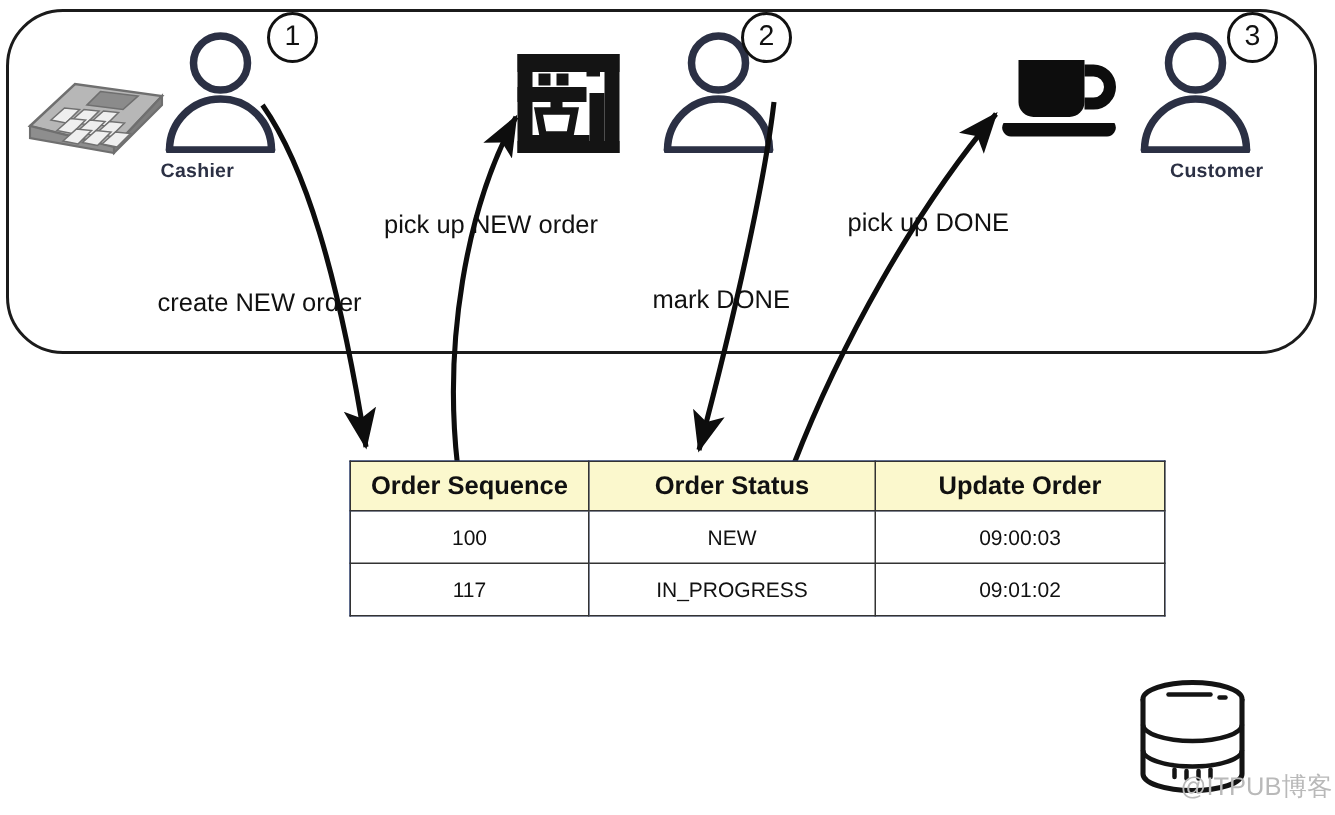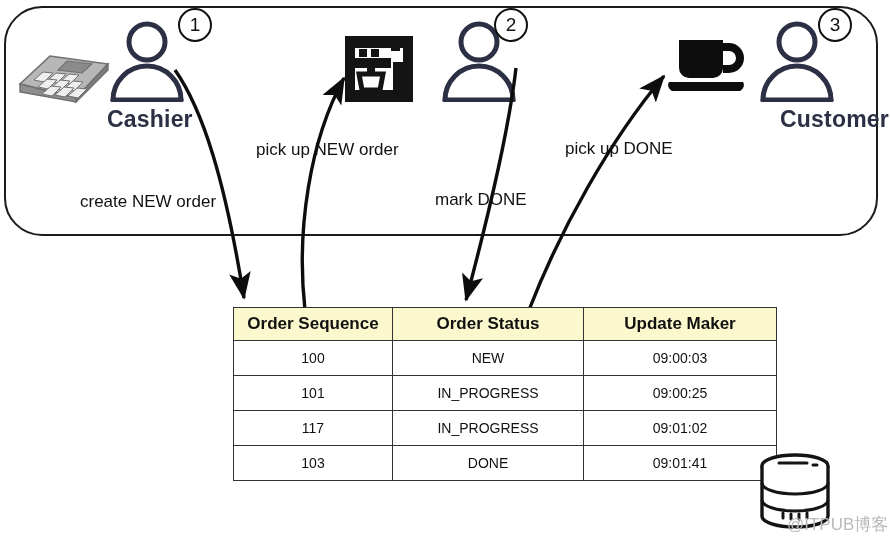--- a/index.html
+++ b/index.html
@@ -39,21 +39,21 @@
     pointer-events: none;
   }
   
   .actor {
     position: absolute;
   }
   .person-svg { display: block; }
   .actor-label {
     position: absolute;
     font-weight: bold;
-    font-size: 23px;
+    font-size: 13px;
     color: #2b3044;
     white-space: nowrap;
     letter-spacing: 0.2px;
   }
   .num-circle {
     position: absolute;
     width: 34px;
     height: 34px;
     border: 2.5px solid #111111;
     border-radius: 50%;
@@ -209,21 +209,21 @@
   <div class="actor" style="left:758px; top:20px;">
     <svg width="78" height="82" viewBox="0 0 78 82" class="person-svg">
       <circle cx="39" cy="22" r="18" fill="none" stroke="#2b3044" stroke-width="5"></circle>
       <path d="M5 80 A34 34 0 0 1 73 80" fill="none" stroke="#2b3044" stroke-width="5" stroke-linecap="round"></path>
       <line x1="5" y1="80" x2="73" y2="80" stroke="#2b3044" stroke-width="5" stroke-linecap="round"></line>
     </svg>
   </div>
   <div class="num-circle" style="left:818px; top:8px;">3</div>
   <div class="actor-label" style="left:780px; top:106px;">Customer</div>
 
-  <div class="edge-label" style="left:80px; top:192px;">create NEW order</div>
+  <div class="edge-label" style="left:105px; top:192px;">create NEW order</div>
   <div class="edge-label" style="left:256px; top:140px;">pick up NEW order</div>
   <div class="edge-label" style="left:435px; top:190px;">mark DONE</div>
   <div class="edge-label" style="left:565px; top:139px;">pick up DONE</div>
 
   <svg id="arrows">
     <defs>
       <marker id="ah" markerWidth="10" markerHeight="10" refX="7.5" refY="3.2" orient="auto" markerUnits="strokeWidth">
         <path d="M0,0 L8,3.2 L0,6.4 L1.8,3.2 Z" fill="#0d0d0d"></path>
       </marker>
     </defs>
@@ -235,43 +235,33 @@
     <path d="M516,68 C510,120 490,210 466,300" fill="none" stroke="#0d0d0d" stroke-width="3.4" marker-end="url(#ah)"></path>
 
     <path d="M529,310 C560,230 610,140 664,76" fill="none" stroke="#0d0d0d" stroke-width="3.4" marker-end="url(#ah)"></path>
   </svg>
 
   <table class="order-table">
     <thead>
       <tr>
         <th class="col-seq">Order Sequence</th>
         <th class="col-stat">Order Status</th>
-        <th class="col-time">Update Maker</th>
+        <th class="col-time">Update Order</th>
       </tr>
     </thead>
     <tbody>
       <tr>
         <td>100</td>
         <td>NEW</td>
         <td>09:00:03</td>
       </tr>
       <tr>
-        <td>101</td>
-        <td>IN_PROGRESS</td>
-        <td>09:00:25</td>
-      </tr>
-      <tr>
         <td>117</td>
         <td>IN_PROGRESS</td>
         <td>09:01:02</td>
-      </tr>
-      <tr>
-        <td>103</td>
-        <td>DONE</td>
-        <td>09:01:41</td>
       </tr>
     </tbody>
   </table>
 
   <div class="db-icon">
     <svg width="76" height="80" viewBox="0 0 76 80">
       <ellipse cx="38" cy="14" rx="33" ry="11" fill="#ffffff" stroke="#141414" stroke-width="3.4"></ellipse>
       <path d="M5 14 V64 A33 11 0 0 0 71 64 V14" fill="#ffffff" stroke="#141414" stroke-width="3.4"></path>
       <path d="M5 31 A33 11 0 0 0 71 31" fill="none" stroke="#141414" stroke-width="3"></path>
       <path d="M5 48 A33 11 0 0 0 71 48" fill="none" stroke="#141414" stroke-width="3"></path>

